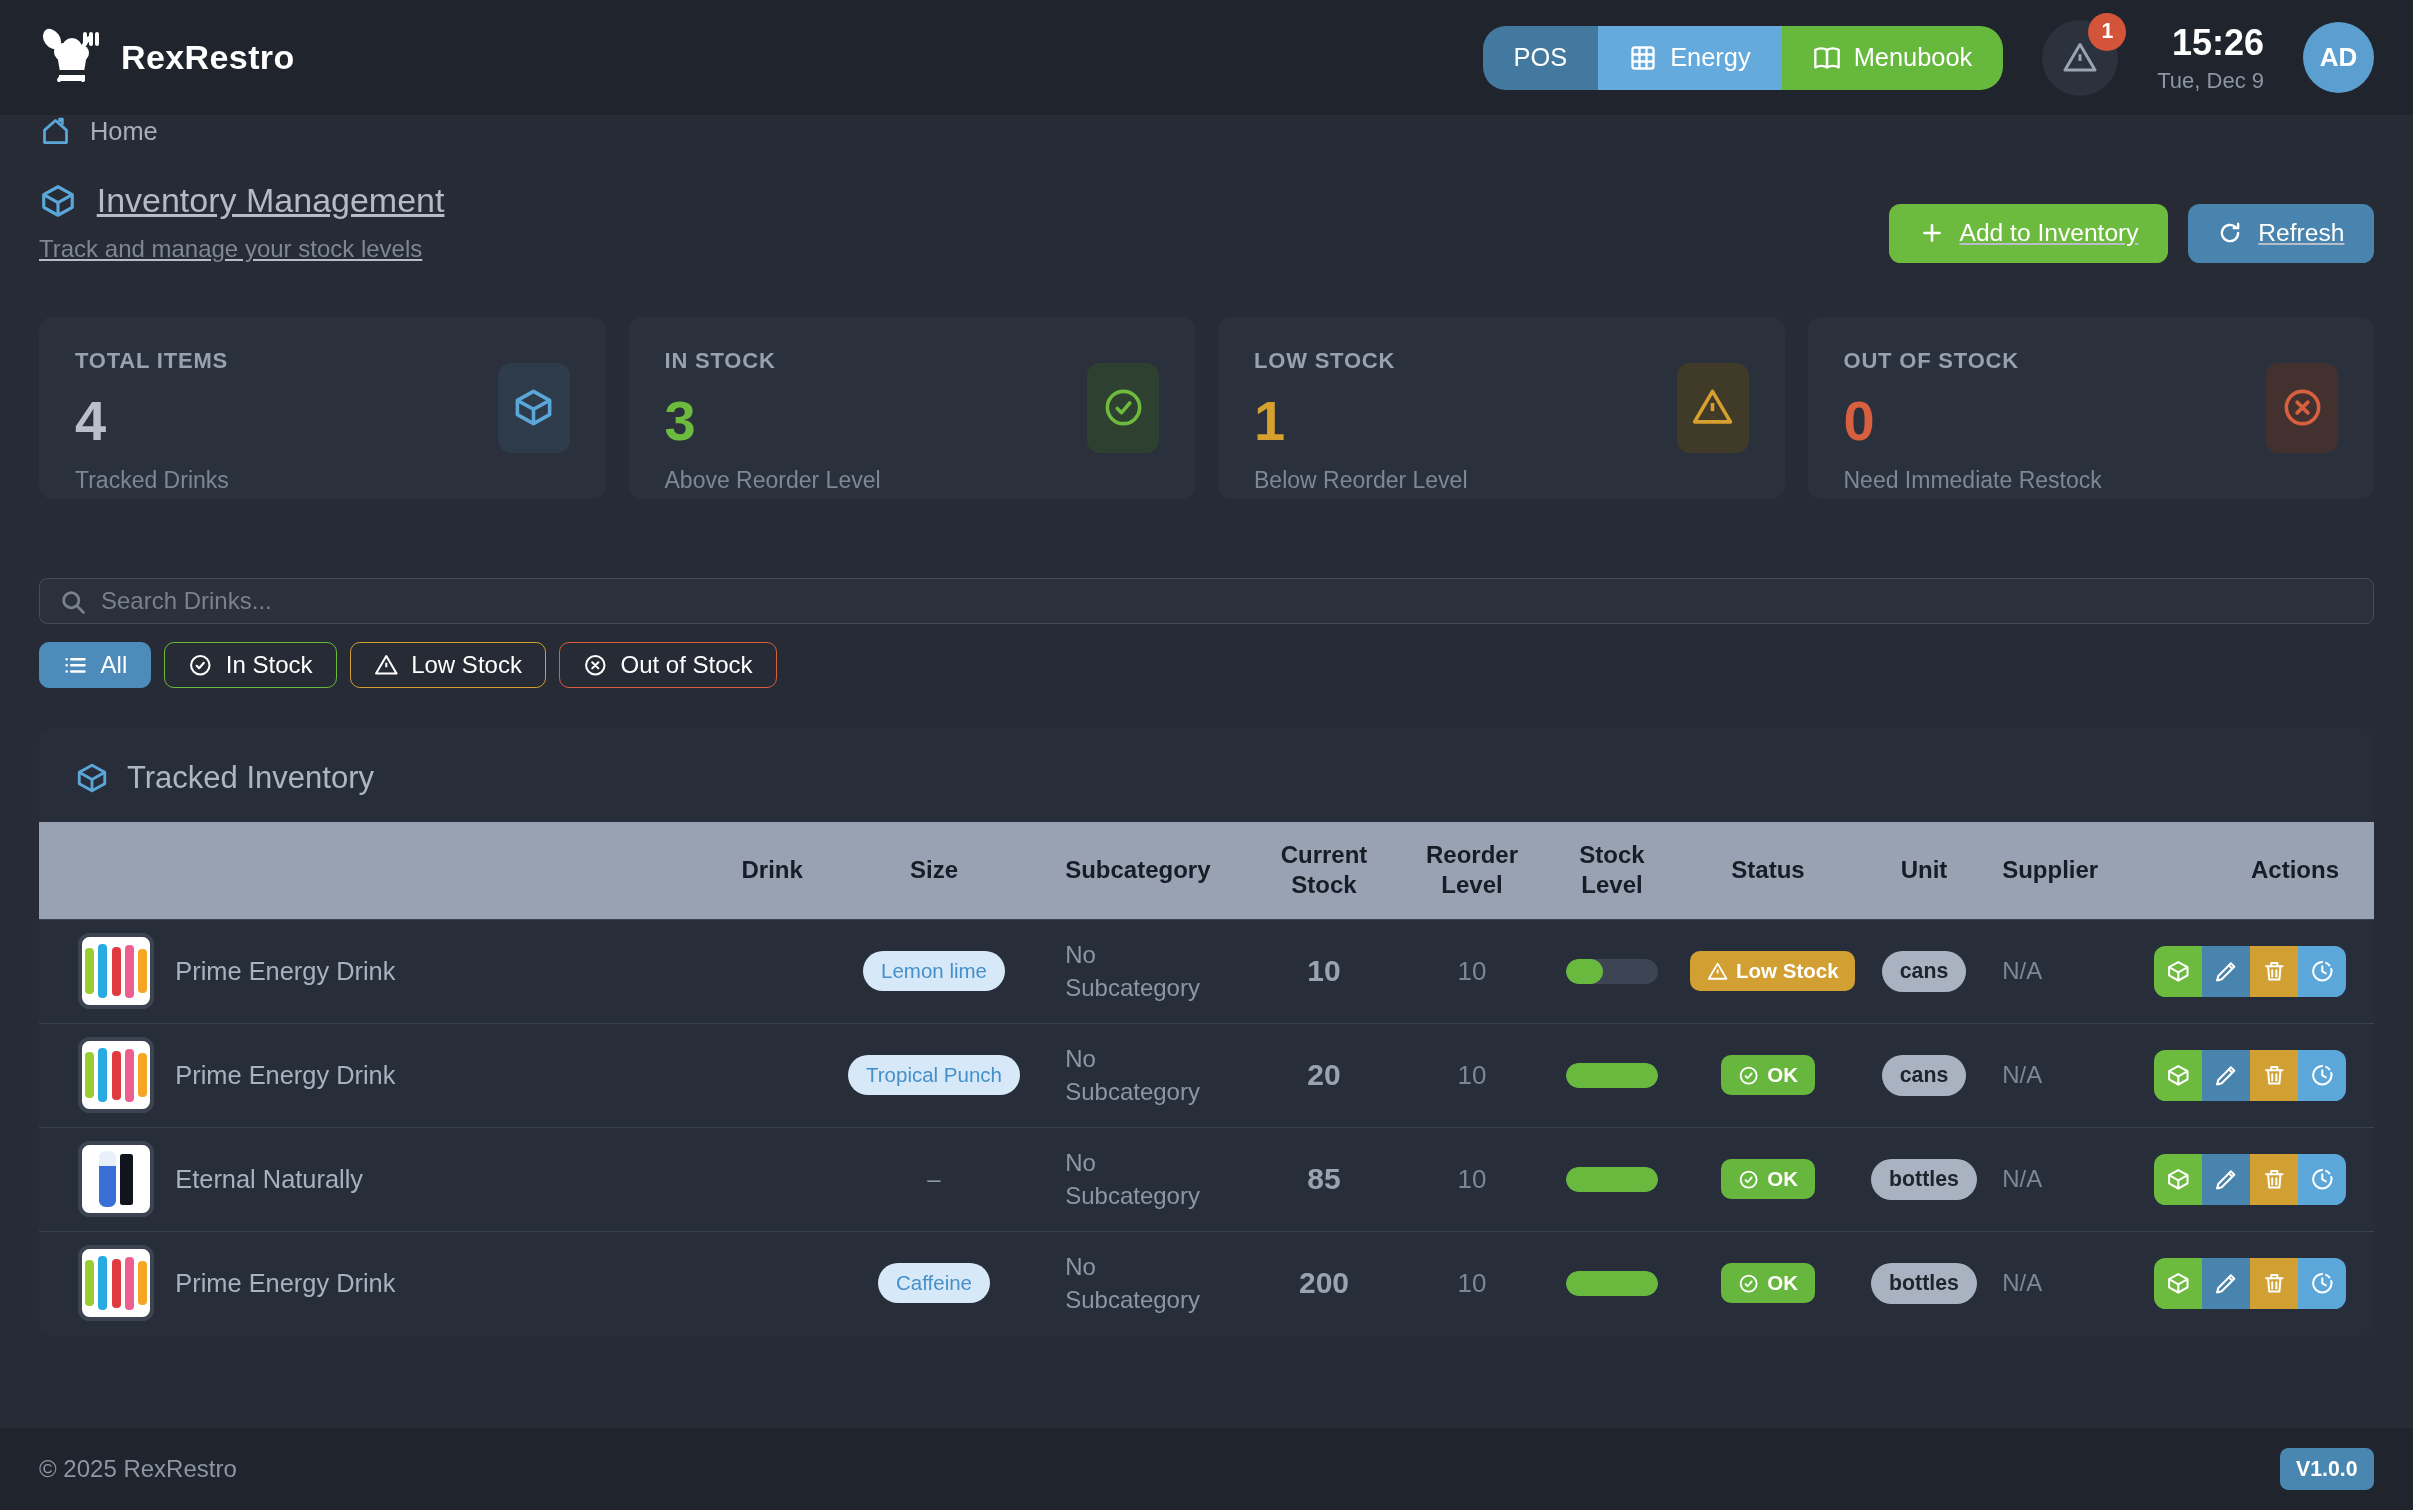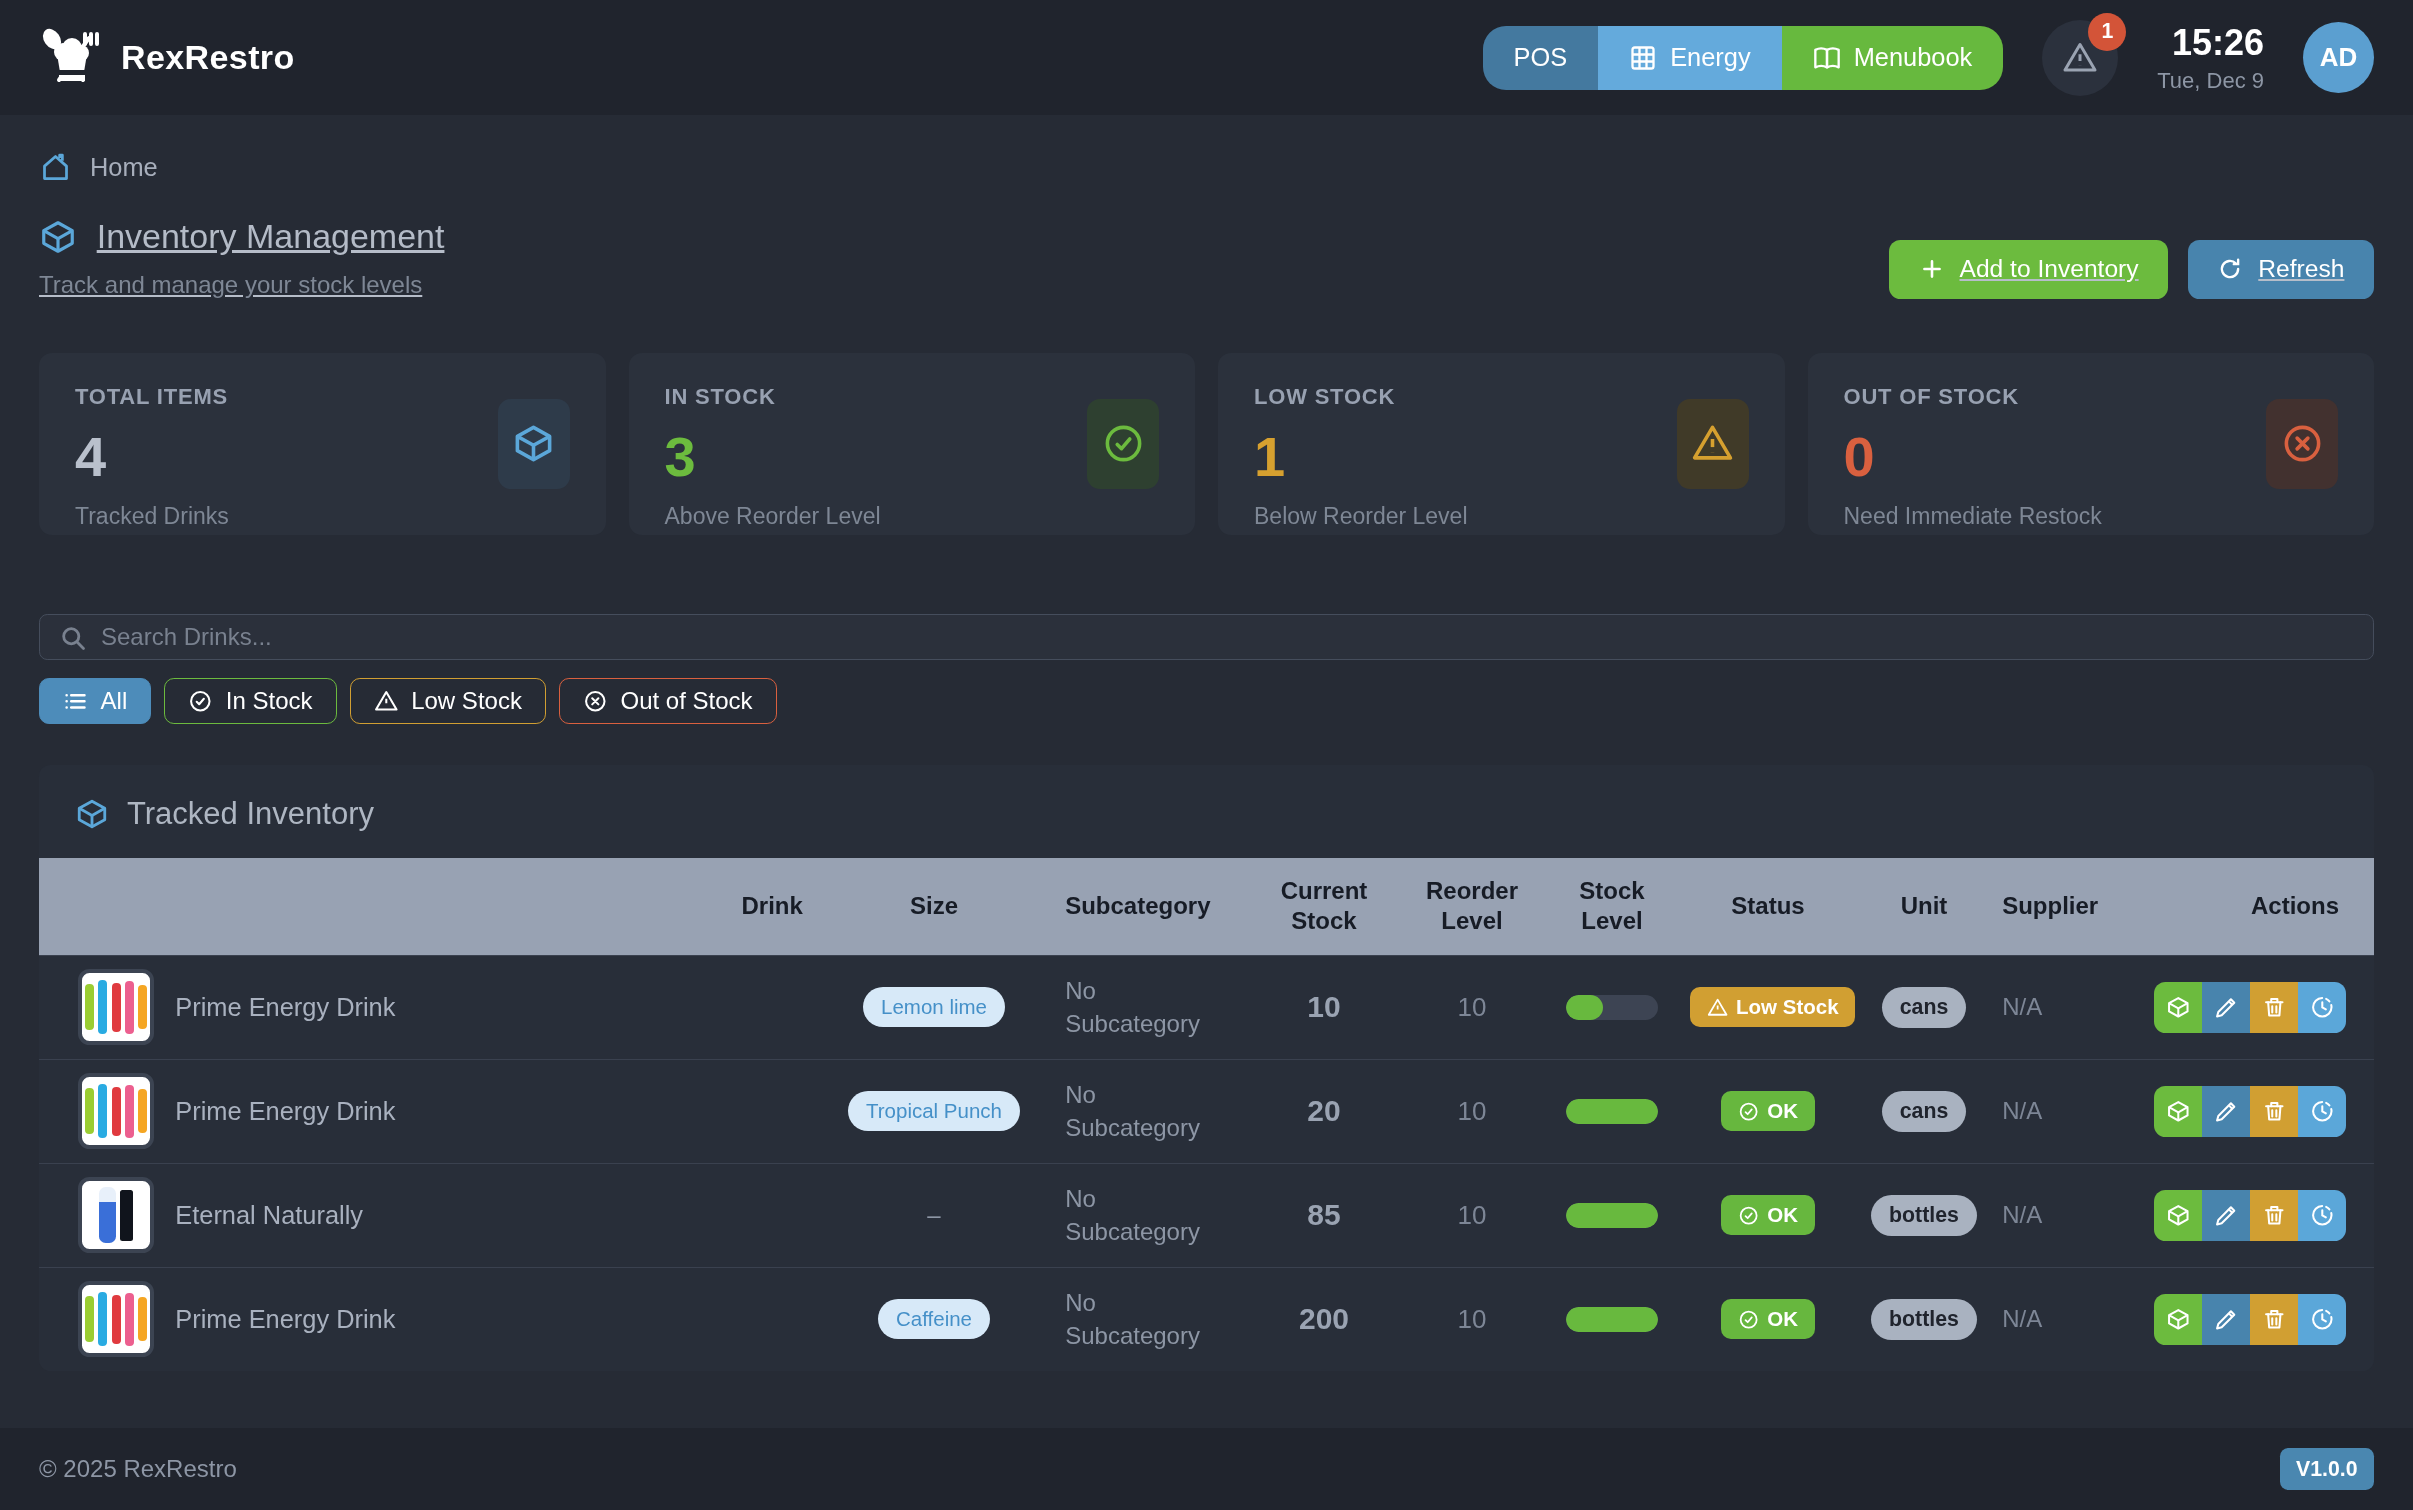--- a/index.html
+++ b/index.html
@@ -44,21 +44,21 @@
   .clock-time { color:#ffffff; font-size:36px; font-weight:bold; }
   .clock-date { color:#8d96a5; font-size:22px; margin-top:4.9px; }
   .avatar {
     width:71px; height:71px; border-radius:50%; background:#5b9fd0;
     color:#fff; font-size:26px; font-weight:bold;
     display:flex; align-items:center; justify-content:center; cursor:pointer;
   }
 
   
   .main { padding:0 39px; }
-  .breadcrumb { display:flex; align-items:center; gap:18px; margin-top:36px; color:#a7aebb; font-size:25.4px; cursor:pointer; width:max-content; }
+  .breadcrumb { display:flex; align-items:center; gap:18px; color:#a7aebb; font-size:25.4px; cursor:pointer; width:max-content; }
   .page-head { display:flex; justify-content:space-between; align-items:flex-end; margin-top:33px;text-decoration:underline; }
   .title-row { display:flex; align-items:center; gap:19.7px; color:#b4bbc7; font-size:34px; font-weight:500; }
   .subtitle { color:#7e8795; font-size:24px; margin-top:14.8px; }
   .head-actions { display:flex; gap:19.7px; margin-top:8.2px; }
   .btn {
     height:59px; border:none; border-radius:11.5px; padding:0 29.6px;
     color:#fff; font-size:24.6px; font-family:inherit;
     display:flex; align-items:center; gap:14.8px; cursor:pointer;
   }
   .btn-add { background:#6cbb3e; }

